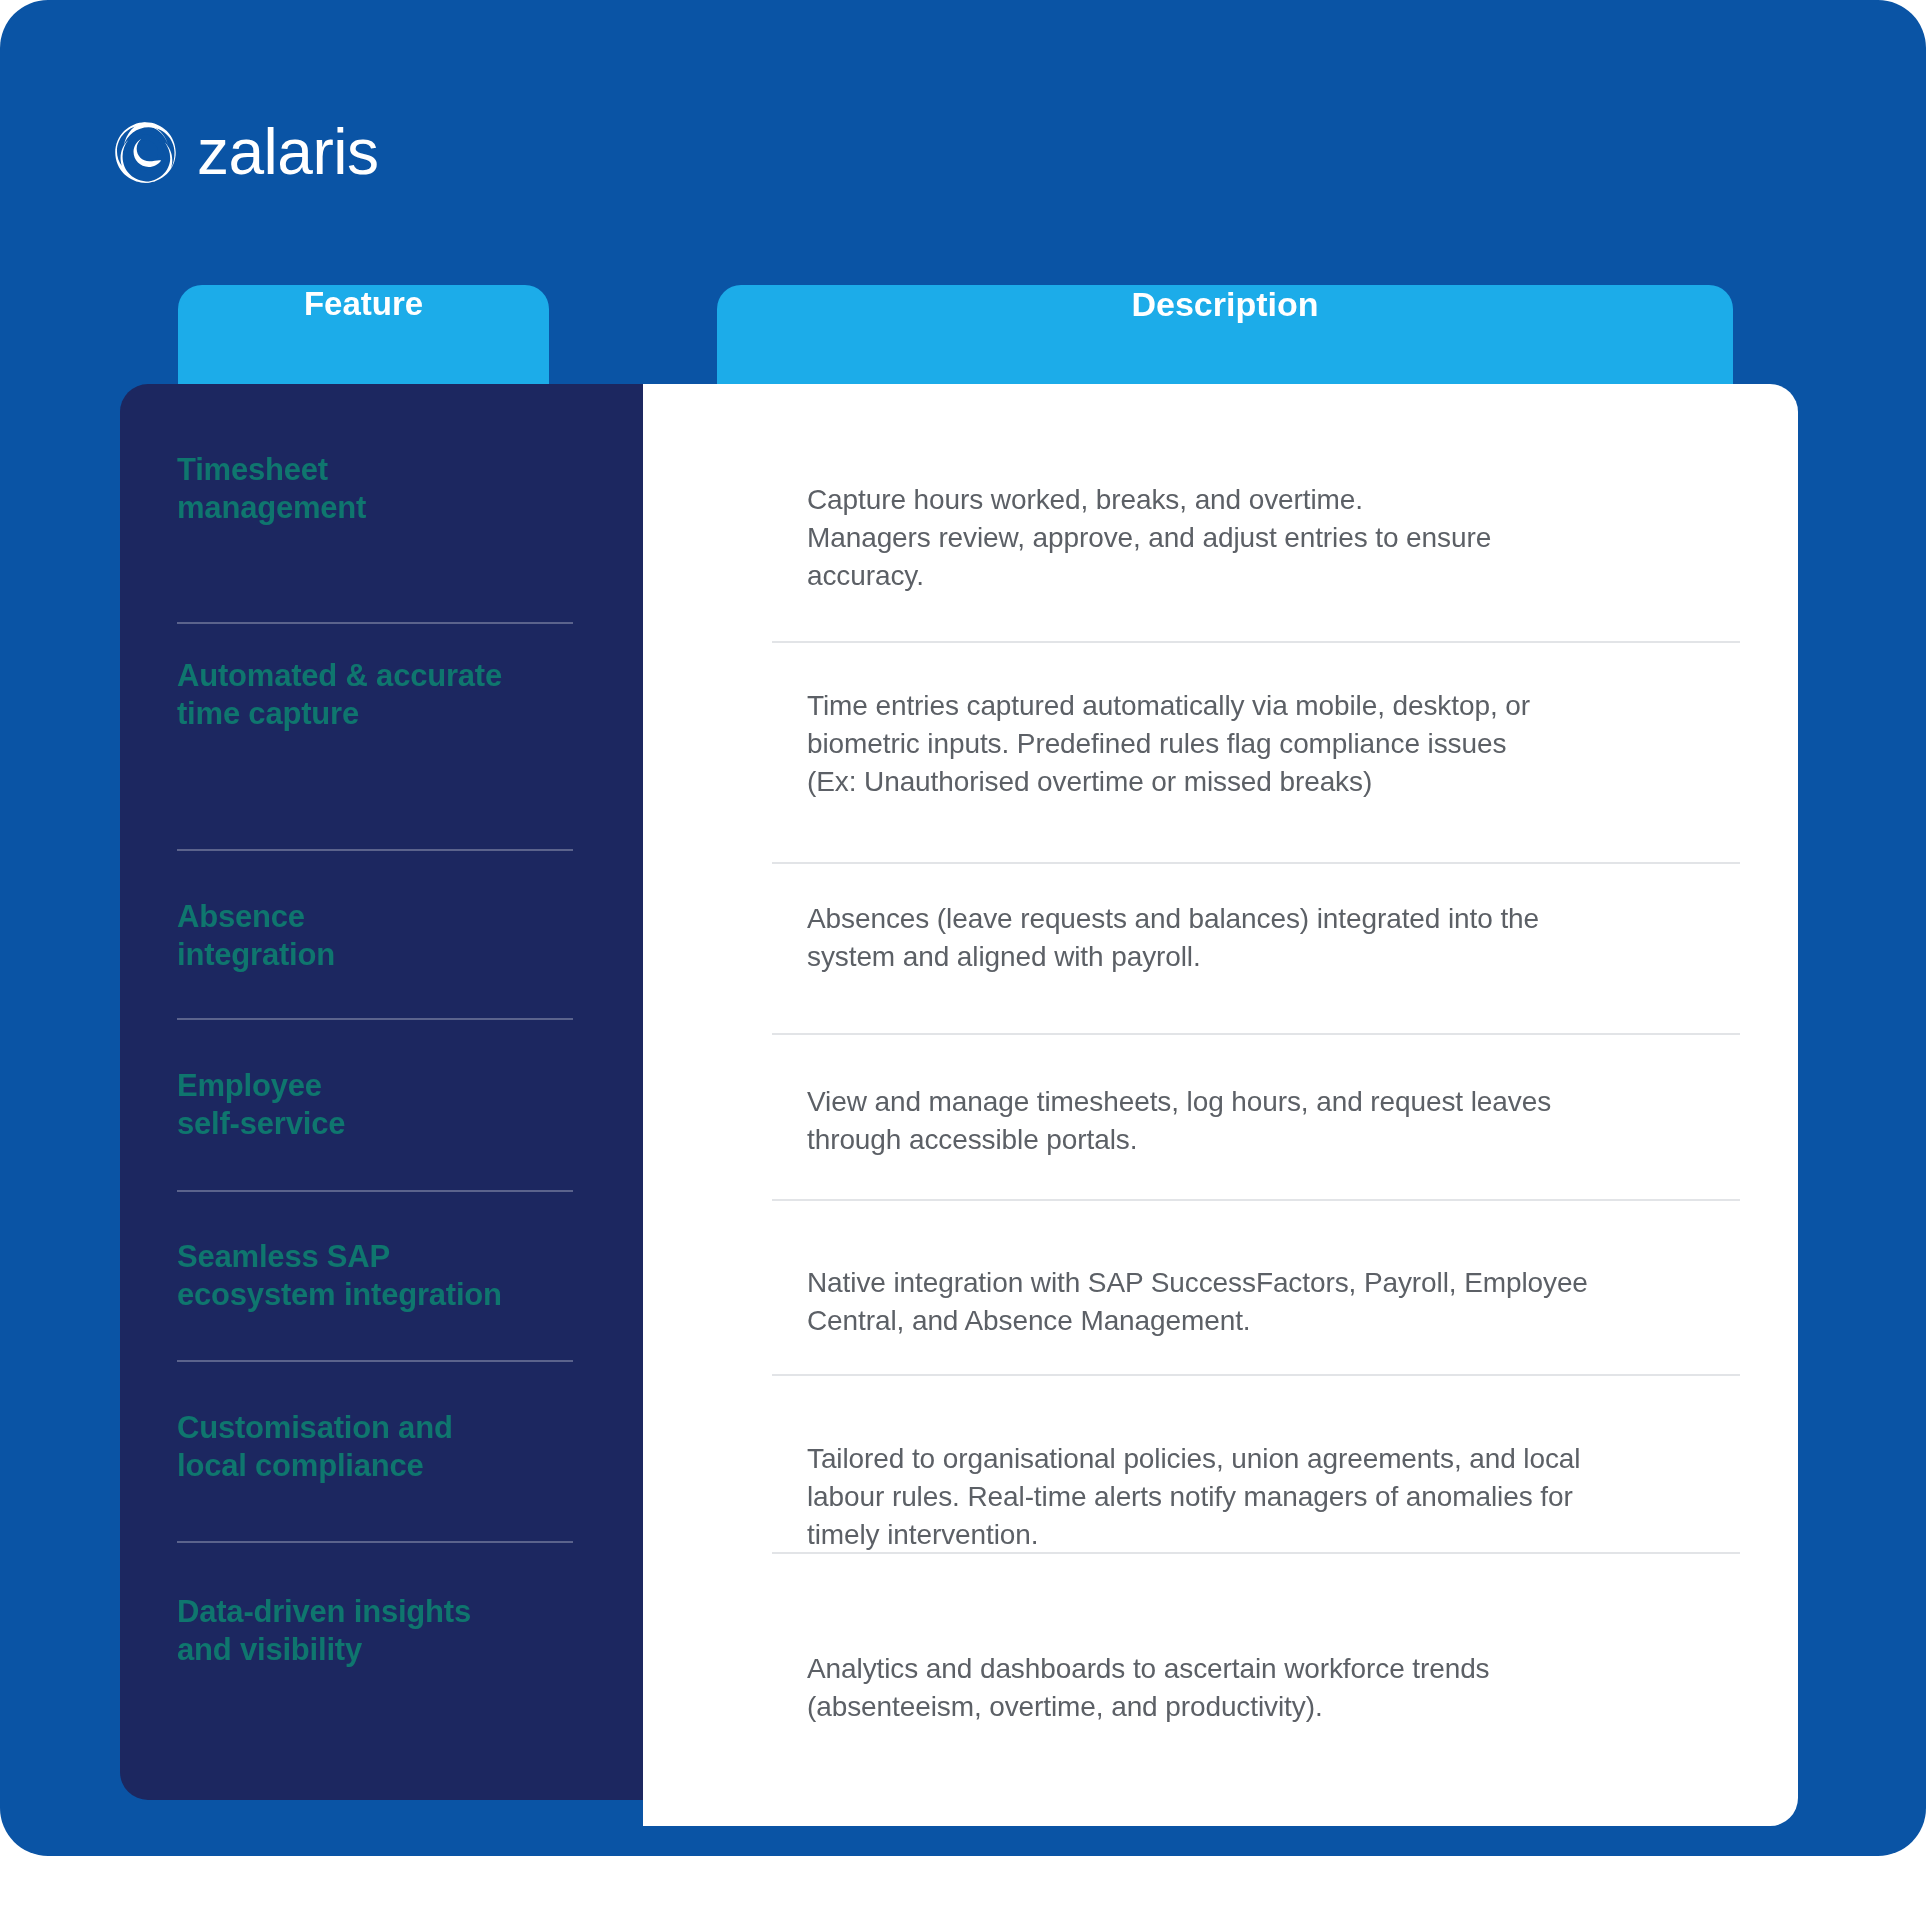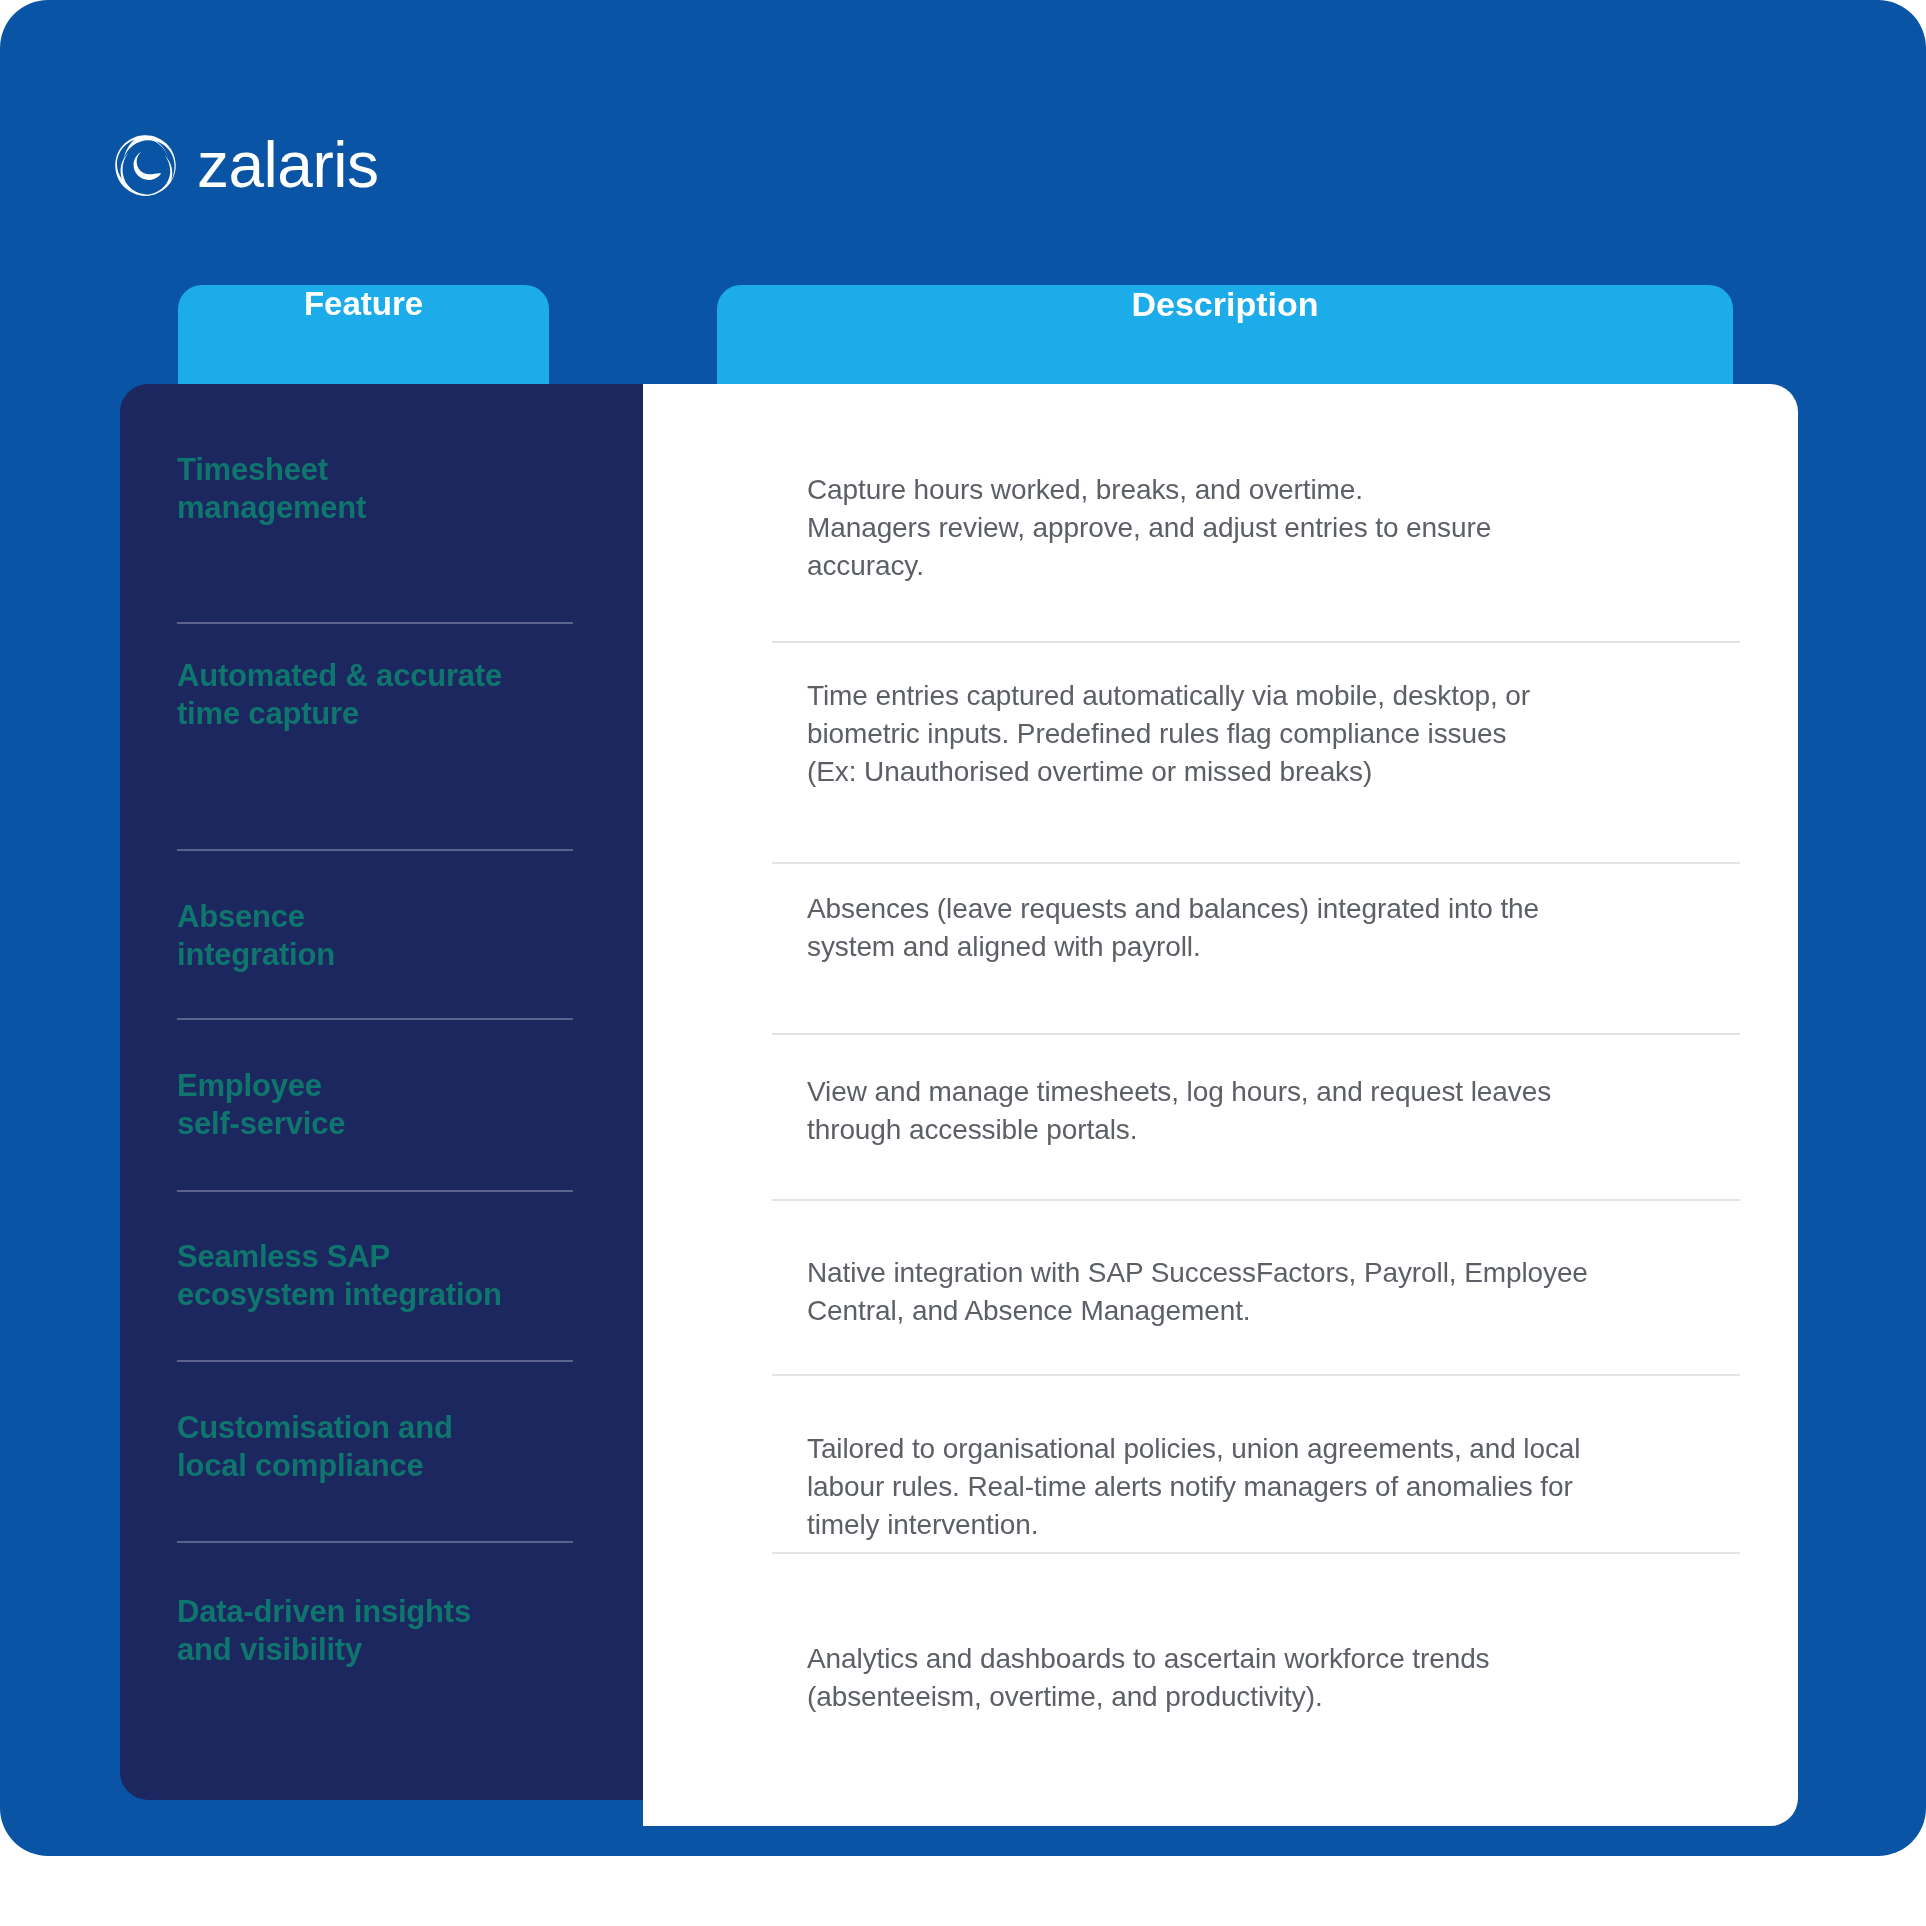--- a/index.html
+++ b/index.html
@@ -29,21 +29,21 @@
     width: 1926px;
     height: 1856px;
     background: #0A54A5;
     border-radius: 48px;
   }
 
   
   #logo {
     position: absolute;
     left: 114px;
-    top: 133px;
+    top: 120px;
     display: flex;
     align-items: center;
     gap: 20px;
   }
   #logo-mark {
     width: 63px;
     height: 63px;
     flex: 0 0 auto;
     display: block;
   }
@@ -132,20 +132,21 @@
     left: 807px;
     width: 938px;
     box-sizing: border-box;
   }
   .desc-text {
     color: #5C6066;
     font-size: 28px;
     font-weight: 400;
     line-height: 1.36;
     letter-spacing: -0.1px;
+    margin-top: 10px;
   }
   .desc-divider {
     position: absolute;
     left: 772px;
     width: 968px;
     height: 1.5px;
     background: #E2E4E7;
   }
 </style>
 </head>

